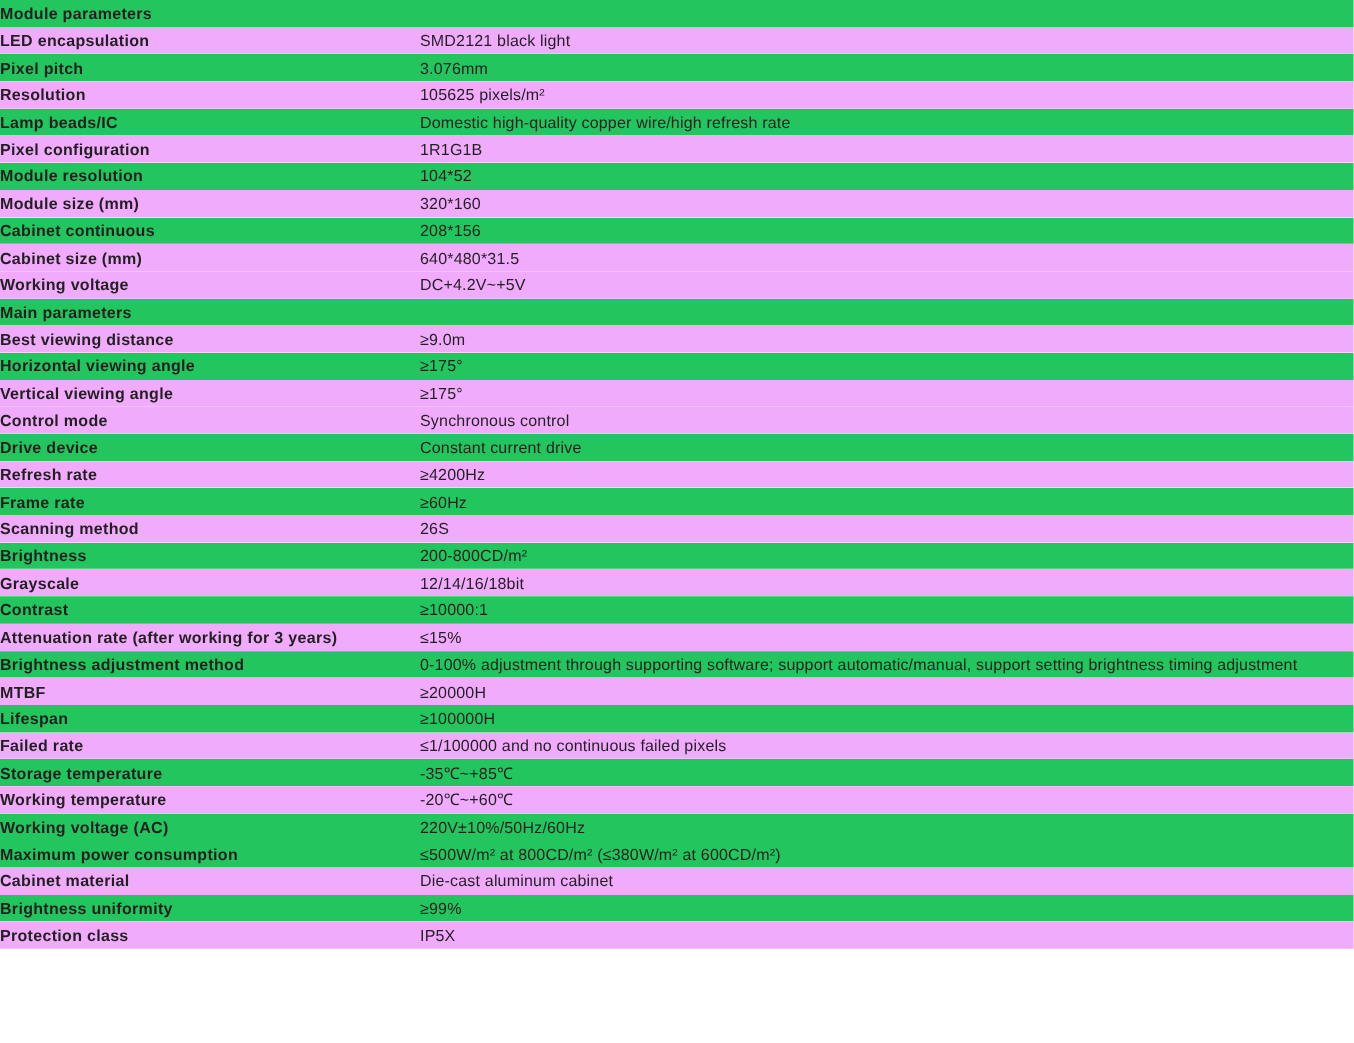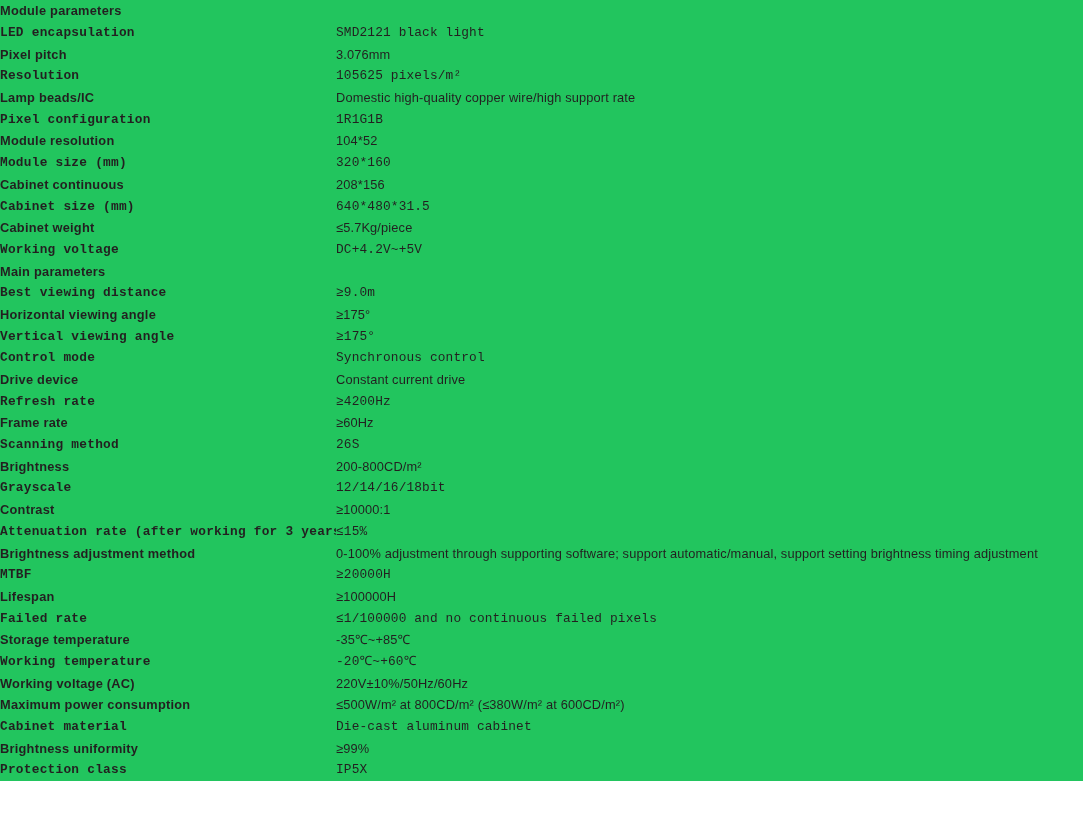--- a/index.html
+++ b/index.html
@@ -42,22 +42,21 @@
     width: 747px;
     font-weight: normal;
     letter-spacing: 0.15px;
     padding-left: 13px;
     box-sizing: border-box;
   }
   tr.shaded td {
     background: #22c55e;
   }
   tr.plain td {
-    background: #22c55e;
-    font-family: Liberation Mono, monospace;
+    background: #f0abfc;
   }
   tr.section td.label {
     font-weight: bold;
   }
 </style>
 </head>
 <body>
 
 <table id="spec-table">
   <tbody>
@@ -72,45 +71,41 @@
       <tr class="shaded">
         <td class="label">Pixel pitch</td>
         <td class="value">3.076mm</td>
       </tr>
       <tr class="plain">
         <td class="label">Resolution</td>
         <td class="value">105625 pixels/m²</td>
       </tr>
       <tr class="shaded">
         <td class="label">Lamp beads/IC</td>
-        <td class="value">Domestic high-quality copper wire/high support rate</td>
+        <td class="value">Domestic high-quality copper wire/high refresh rate</td>
       </tr>
       <tr class="plain">
         <td class="label">Pixel configuration</td>
         <td class="value">1R1G1B</td>
       </tr>
       <tr class="shaded">
         <td class="label">Module resolution</td>
         <td class="value">104*52</td>
       </tr>
       <tr class="plain">
         <td class="label">Module size (mm)</td>
         <td class="value">320*160</td>
       </tr>
       <tr class="shaded">
         <td class="label">Cabinet continuous</td>
         <td class="value">208*156</td>
       </tr>
       <tr class="plain">
         <td class="label">Cabinet size (mm)</td>
         <td class="value">640*480*31.5</td>
-      </tr>
-      <tr class="shaded">
-        <td class="label">Cabinet weight</td>
-        <td class="value">≤5.7Kg/piece</td>
       </tr>
       <tr class="plain">
         <td class="label">Working voltage</td>
         <td class="value">DC+4.2V~+5V</td>
       </tr>
       <tr class="shaded section">
         <td class="label">Main parameters</td>
         <td class="value"></td>
       </tr>
       <tr class="plain">

